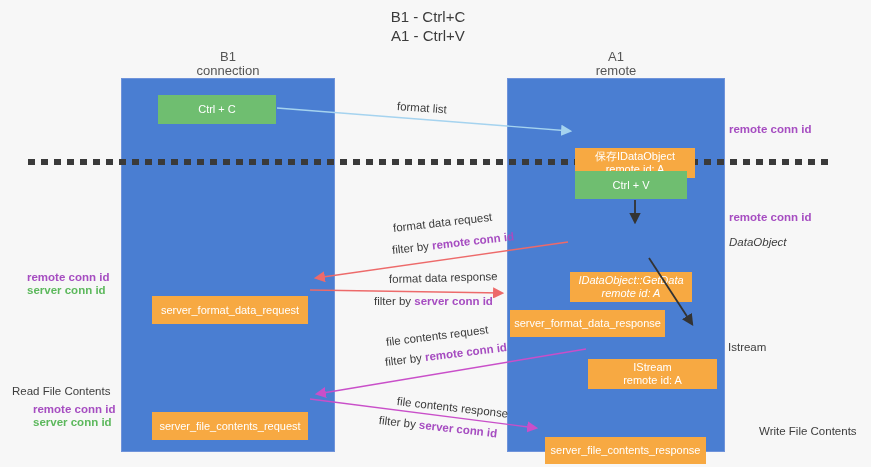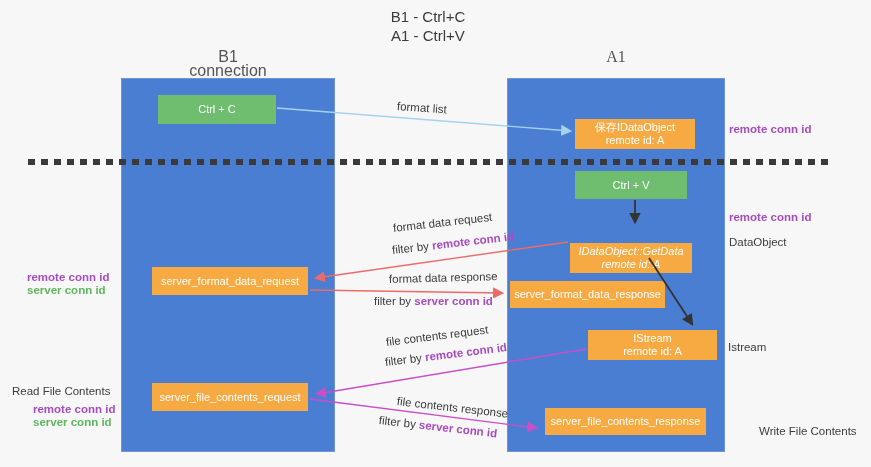--- a/index.html
+++ b/index.html
@@ -8,26 +8,26 @@
     --purple:#a64dc1; --green-label:#5cb85c;
     --arrow-red:#ed6a6a; --arrow-magenta:#c94fc9;
     --arrow-lightblue:#a5d3ef; --arrow-black:#333333;
     --dash:#3a3a3a; --dark-text:#3d3d3d;
   }
   *{margin:0;padding:0;box-sizing:border-box;}
   body{background:#e9e9e9;font-family:"Liberation Sans",sans-serif;}
   #canvas{position:relative;width:871px;height:467px;background:#f7f7f7;overflow:hidden;}
   .title{position:absolute;left:338px;top:7px;width:180px;text-align:center;
          font-size:15px;line-height:19px;color:#3b3b3b;}
-  .colheader{position:absolute;text-align:center;font-size:16px;line-height:14px;color:#555;}
+  .colheader{position:absolute;text-align:center;font-size:13px;line-height:14px;color:#555;}
   .column{position:absolute;background:var(--column-blue);border:1px solid var(--column-border);}
   .box{position:absolute;display:flex;flex-direction:column;align-items:center;justify-content:center;
        color:#fff;font-size:11px;line-height:13px;text-align:center;z-index:4;}
   .green{background:var(--box-green);}
-  .orange{background:var(--box-orange);}
+  .orange{background:var(--box-orange);margin-top:29px;}
   .dashline{position:absolute;left:28px;top:159px;width:805px;height:6px;z-index:3;
             background:repeating-linear-gradient(90deg,var(--dash) 0 7px,transparent 7px 13px);}
   #arrows{position:absolute;left:0;top:0;z-index:5;pointer-events:none;}
   .alabel{position:absolute;font-size:11.5px;color:var(--dark-text);white-space:nowrap;
           transform-origin:left center;z-index:6;}
   .ann{position:absolute;font-size:11.5px;white-space:nowrap;z-index:6;}
   .purple-t{color:var(--purple);font-weight:bold;}
   .green-t{color:var(--green-label);font-weight:bold;}
   .black-t{color:#3d3d3d;}
 </style>
@@ -38,22 +38,23 @@
 
   <div class="title">
     <div>B1 - Ctrl+C</div>
     <div>A1 - Ctrl+V</div>
   </div>
 
   <div class="colheader" style="left:121px;top:50px;width:214px;">
     <div>B1</div>
     <div>connection</div>
   </div>
-  <div class="colheader" style="left:507px;top:50px;width:218px;font-family:Liberation Serif, serif;">
+  <div class="colheader" style="left:507px;top:50px;width:218px;">
     <div>A1</div>
+    <div>remote</div>
   </div>
 
   <div class="column" style="left:121px;top:78px;width:214px;height:374px;"></div>
   <div class="column" style="left:507px;top:78px;width:218px;height:374px;"></div>
 
   <div class="dashline"></div>
 
   <svg id="arrows" width="871" height="467" viewBox="0 0 871 467">
     <defs>
       <marker id="m-blue" viewBox="0 0 10 10" refX="8" refY="5" markerWidth="8" markerHeight="8" orient="auto">
@@ -112,21 +113,21 @@
   <div class="box orange" style="left:152px;top:383px;width:156px;height:28px;">
     <div>server_file_contents_request</div>
   </div>
 
   <div class="box orange" style="left:545px;top:408px;width:161px;height:27px;">
     <div>server_file_contents_response</div>
   </div>
 
   <div class="ann purple-t" style="left:729px;top:123px;">remote conn id</div>
   <div class="ann purple-t" style="left:729px;top:211px;">remote conn id</div>
-  <div class="ann black-t" style="left:729px;top:236px;">DataObject</div>
+  <div class="ann black-t" style="left:729px;top:236px;font-style:italic;">DataObject</div>
   <div class="ann black-t" style="left:728px;top:341px;">Istream</div>
   <div class="ann black-t" style="left:737px;top:425px;margin-left:22px;">Write File Contents</div>
 
   <div class="ann purple-t" style="left:27px;top:271px;">remote conn id</div>
   <div class="ann green-t" style="left:27px;top:284px;">server conn id</div>
   <div class="ann black-t" style="left:12px;top:385px;">Read File Contents</div>
   <div class="ann purple-t" style="left:33px;top:403px;">remote conn id</div>
   <div class="ann green-t" style="left:33px;top:416px;">server conn id</div>
 
   <div class="alabel" style="left:397px;top:100px;transform:rotate(4deg);">format list</div>

